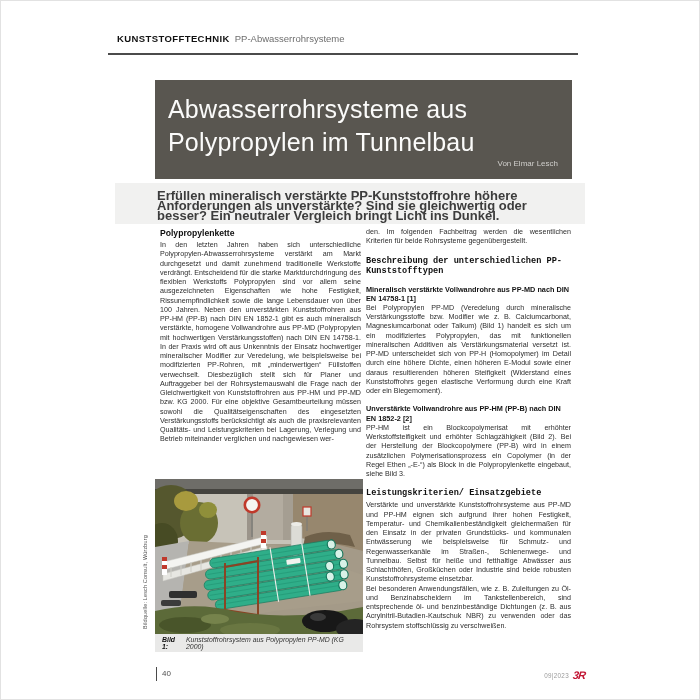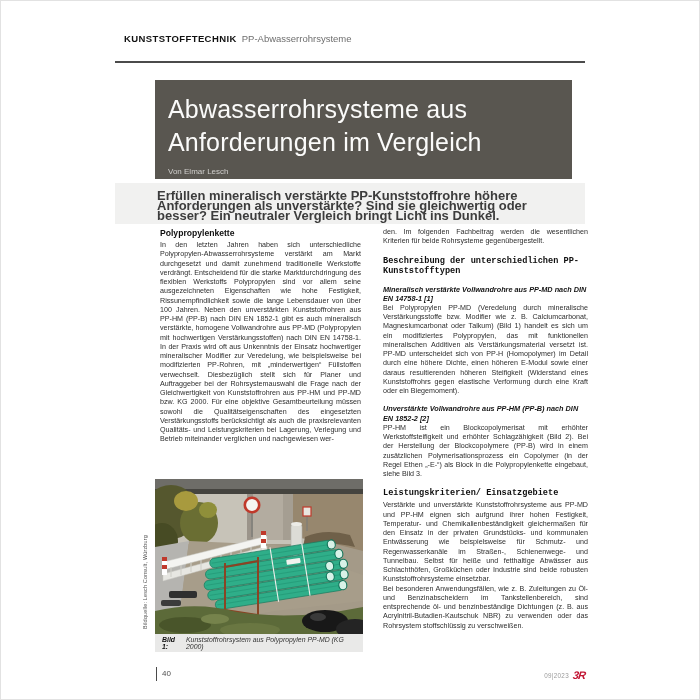--- a/index.html
+++ b/index.html
@@ -9,36 +9,36 @@
     --band-gray:#f1f1f0;
   }
   *{box-sizing:border-box;margin:0;padding:0;}
   html,body{background:#fff;}
   .page{
     position:relative;width:700px;height:700px;background:#fff;
     font-family:"Liberation Sans","DejaVu Sans",sans-serif;color:#2e2e2e;
     outline:1px solid #e2e2e2;outline-offset:-1px;overflow:hidden;
   }
   
-  .runhead{position:absolute;left:115px;top:28px;width:470px;border-bottom:2px solid #4b4b4b;padding:0 0 15px 9px;}
+  .runhead{position:absolute;left:108px;top:28px;width:470px;border-bottom:2px solid #4b4b4b;padding:0 0 7px 9px;}
   .runhead .section{font-size:9.5px;font-weight:bold;letter-spacing:.4px;color:#111;}
   .runhead .topic{font-size:9.5px;color:#6e6e6e;margin-left:5px;}
   
   .titlebox{position:absolute;left:155px;top:80px;width:417px;height:99px;background:var(--title-bg);padding:13px 14px 10px 13px;}
   .titlebox h1{font-size:25px;line-height:33px;font-weight:400;color:#fbfbfa;letter-spacing:.2px;}
-  .titlebox .byline{margin-top:8px;font-size:8px;color:#cfcecb;}
+  .titlebox .byline{font-size:8px;color:#cfcecb;text-align:right;}
   
   .intro{position:absolute;left:115px;top:183px;width:470px;height:41px;background:var(--band-gray);padding:8px 14px 0 42px;}
   .intro p{font-size:13px;line-height:10px;font-weight:bold;color:#3c3c3c;}
   
   .col{position:absolute;top:228px;}
   .col-left{left:160px;width:201px;}
-  .col-right{left:366px;width:205px;margin-left:17px;}
+  .col-right{left:366px;width:205px;}
   .col h3{font-size:8.6px;line-height:10.5px;color:#0f0f0f;margin:0 0 2.5px 0;}
-  .col h4{font-size:7.3px;line-height:9.2px;font-weight:bold;font-style:italic;color:#141414;margin:8px 0 1px 0;}
+  .col h4{font-size:7.3px;line-height:9.2px;font-weight:bold;color:#141414;margin:8px 0 1px 0;}
   .col p{font-size:7.15px;line-height:9.25px;text-align:justify;color:#2d2d2d;}
   .col .gap-top{margin-top:9px;font-family:Liberation Mono, monospace;}
   
   .figure{position:absolute;left:155px;top:479px;width:208px;}
   .figure svg{display:block;}
   .figcaption{height:18px;background:#e9e9e8;display:flex;align-items:center;padding-left:7px;gap:3px;}
   .figcaption .cap-label{font-size:6.9px;font-weight:bold;font-style:italic;color:#111;}
   .figcaption .cap-text{font-size:6.9px;font-style:italic;color:#333;}
   .fig-credit{
     position:absolute;left:142px;top:479px;height:150px;width:10px;
@@ -54,21 +54,21 @@
 </head>
 <body>
 
 <div class="page">
 
   <div class="runhead">
     <span class="section">KUNSTSTOFFTECHNIK</span><span class="topic">PP-Abwasserrohrsysteme</span>
   </div>
 
   <div class="titlebox">
-    <h1><span>Abwasserrohrsysteme aus</span><br><span>Anforderungen im Vergleich</span></h1>
+    <h1><span>Abwasserrohrsysteme aus</span><br><span>Polypropylen im Tunnelbau</span></h1>
     <div class="byline">Von Elmar Lesch</div>
   </div>
 
   <div class="intro">
     <p>Erfüllen mineralisch verstärkte PP-Kunststoffrohre höhere Anforderungen als unverstärkte? Sind sie gleichwertig oder besser? Ein neutraler Vergleich bringt Licht ins Dunkel.</p>
   </div>
 
   <div class="col col-left">
     <h3>Polypropylenkette</h3>
     <p>In den letzten Jahren haben sich unterschiedliche Polypropylen-Abwasserrohrsysteme verstärkt am Markt durchgesetzt und damit zunehmend traditionelle Werkstoffe verdrängt. Entscheidend für die starke Marktdurchdringung des flexiblen Werkstoffs Polypropylen sind vor allem seine ausgezeichneten Eigenschaften wie hohe Festigkeit, Rissunempfindlichkeit sowie die lange Lebensdauer von über 100 Jahren. Neben den unverstärkten Kunststoffrohren aus PP-HM (PP-B) nach DIN EN 1852-1 gibt es auch mineralisch verstärkte, homogene Vollwandrohre aus PP-MD (Polypropylen mit hochwertigen Verstärkungsstoffen) nach DIN EN 14758-1. In der Praxis wird oft aus Unkenntnis der Einsatz hochwertiger mineralischer Modifier zur Veredelung, wie beispielsweise bei modifizierten PP-Rohren, mit „minderwertigen“ Füllstoffen verwechselt. Diesbezüglich stellt sich für Planer und Auftraggeber bei der Rohrsystemauswahl die Frage nach der Gleichwertigkeit von Kunststoffrohren aus PP-HM und PP-MD bzw. KG 2000. Für eine objektive Gesamtbeurteilung müssen sowohl die Qualitätseigenschaften des eingesetzten Verstärkungsstoffs berücksichtigt als auch die praxisrelevanten Qualitäts- und Leistungskriterien bei Lagerung, Verlegung und Betrieb miteinander verglichen und nachgewiesen wer-</p>

